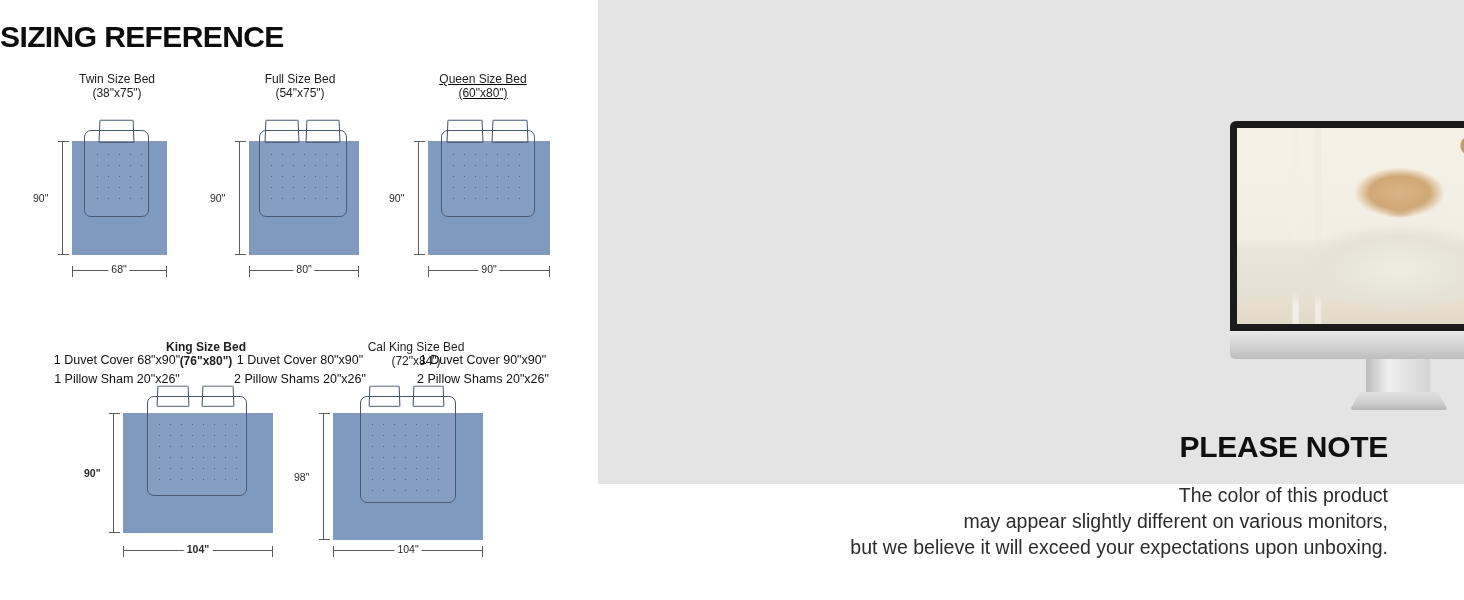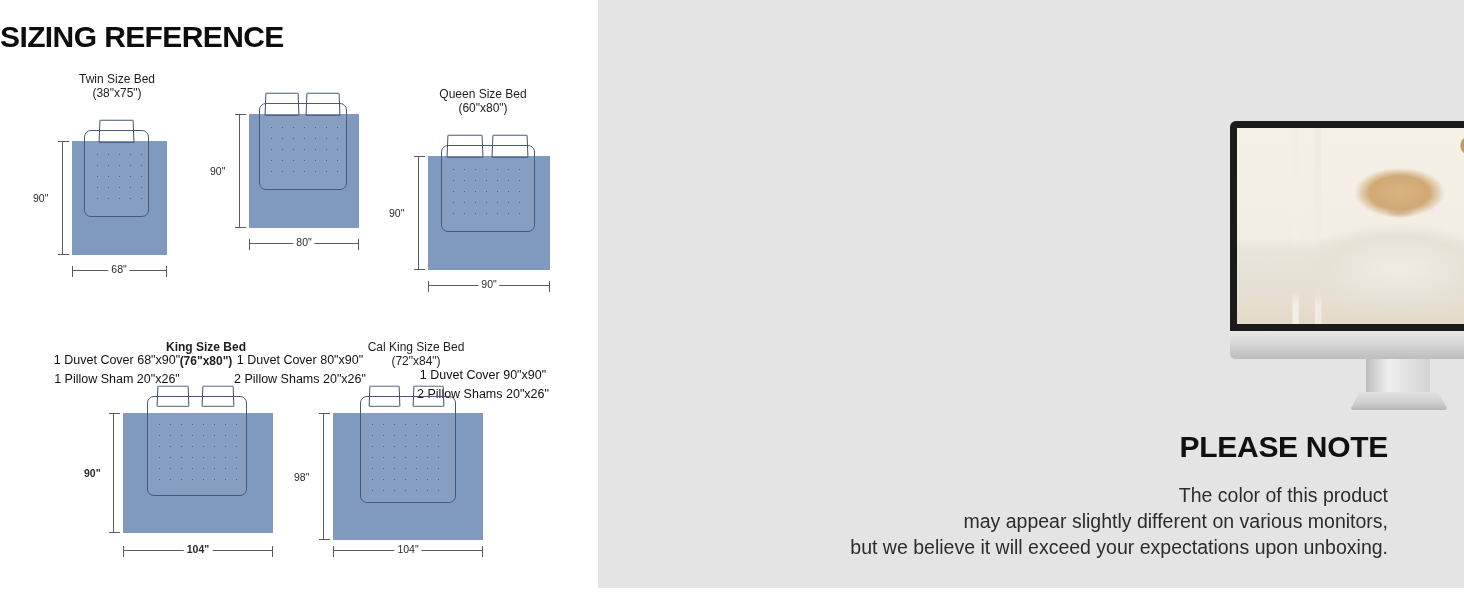--- a/index.html
+++ b/index.html
@@ -109,21 +109,21 @@
     text-align: center;
     font-size: 12.5px;
     color: #111;
     line-height: 19px;
     white-space: nowrap;
   }
 
   
   #right-panel {
     position: relative;
-    width: 866px; height: 588px;
+    width: 866px; height: 484px;
     background: #e4e4e4;
     flex: none;
   }
 
   
   .photo {
     position: absolute;
     overflow: hidden;
     background:
       
@@ -229,38 +229,42 @@
         <div class="dim-h" style="left:50px; top:165px; width:95px;"></div>
         <div class="dim-h-label" style="left:97px; top:158px;">68"</div>
       </div>
       <div class="spec-lines" style="left:0; top:278px; width:190px;">
         <div>1 Duvet Cover 68"x90"</div>
         <div>1 Pillow Sham 20"x26"</div>
       </div>
     </div>
 
     <div class="bed-card" style="left:205px; top:73px; width:190px;">
+      <div class="bed-label">
+        <span>Full Size Bed</span>
+        <span class="dims">(54"x75")</span>
+      </div>
       <div class="diagram" style="height:150px;">
         <div class="duvet" style="left:44px; top:36px; width:110px; height:114px;"></div>
         <div class="mattress" style="left:54px; top:25px; width:88px; height:87px;"></div>
         <div class="dots" style="left:61px; top:44px; width:74px; height:60px;"></div>
         <div class="pillow persp" style="left:60px; top:14px; width:34px; height:24px; transform:perspective(120px) rotateX(16deg);"></div>
         <div class="pillow persp" style="left:101px; top:14px; width:34px; height:24px; transform:perspective(120px) rotateX(16deg);"></div>
         <div class="dim-v" style="left:34px; top:36px; height:114px;"></div>
         <div class="dim-v-label" style="left:5px; top:93px;">90"</div>
         <div class="dim-h" style="left:44px; top:165px; width:110px;"></div>
         <div class="dim-h-label" style="left:99px; top:158px;">80"</div>
       </div>
       <div class="spec-lines" style="left:0; top:278px; width:190px;">
         <div>1 Duvet Cover 80"x90"</div>
         <div>2 Pillow Shams 20"x26"</div>
       </div>
     </div>
 
-    <div class="bed-card" style="left:388px; top:88px; width:190px;">
+    <div class="bed-card" style="left:388px; top:73px; width:190px;text-decoration:underline;">
       <div class="bed-label">
         <span>Queen Size Bed</span>
         <span class="dims">(60"x80")</span>
       </div>
       <div class="diagram" style="height:150px;">
         <div class="duvet" style="left:40px; top:36px; width:122px; height:114px;"></div>
         <div class="mattress" style="left:53px; top:25px; width:94px; height:87px;"></div>
         <div class="dots" style="left:60px; top:44px; width:80px; height:60px;"></div>
         <div class="pillow persp" style="left:59px; top:14px; width:36px; height:24px; transform:perspective(120px) rotateX(16deg);"></div>
         <div class="pillow persp" style="left:104px; top:14px; width:36px; height:24px; transform:perspective(120px) rotateX(16deg);"></div>

